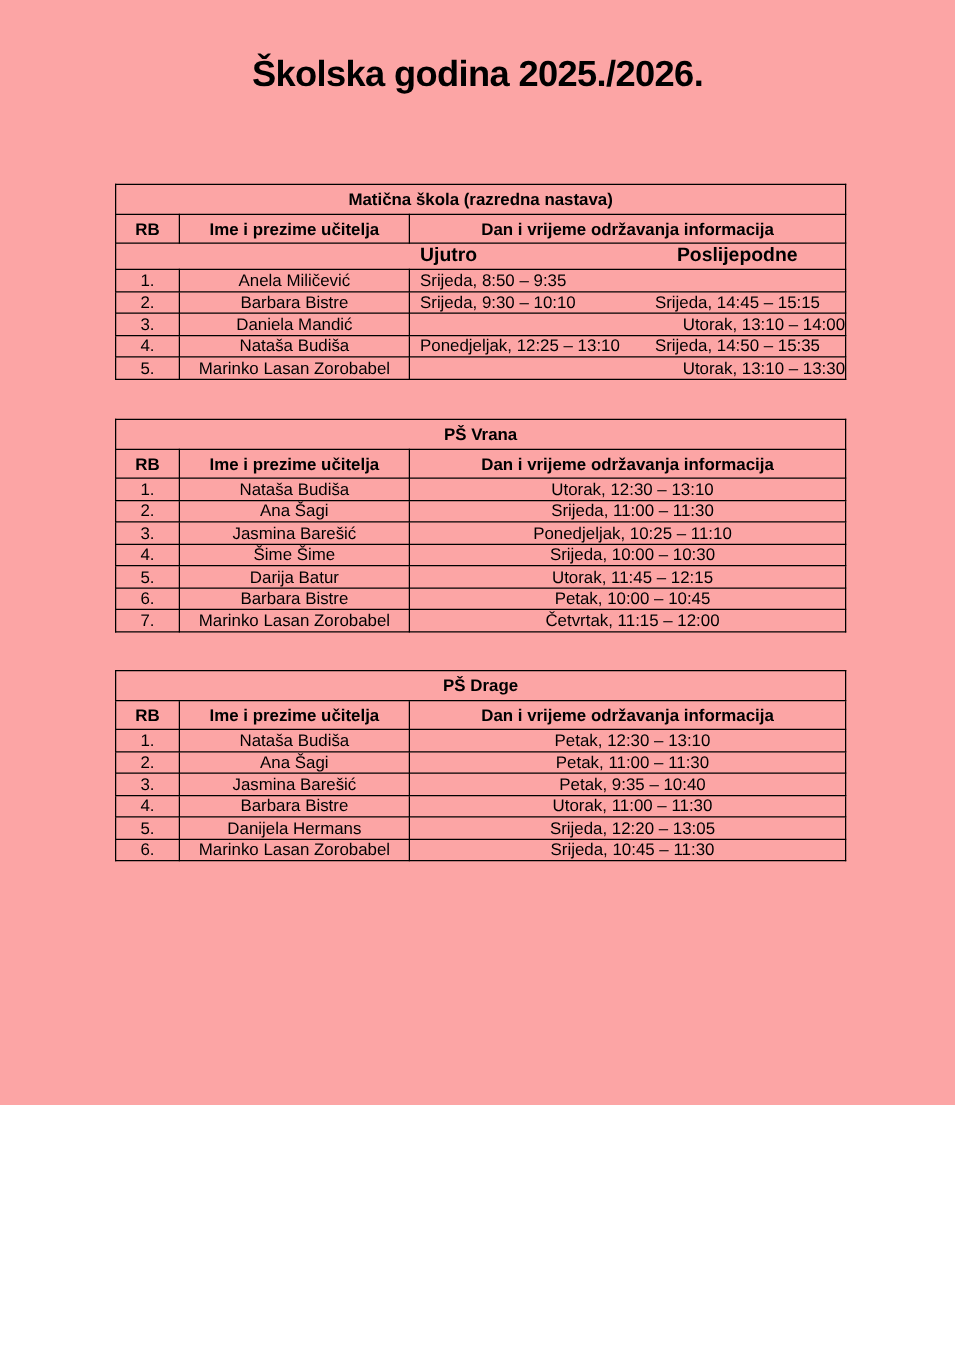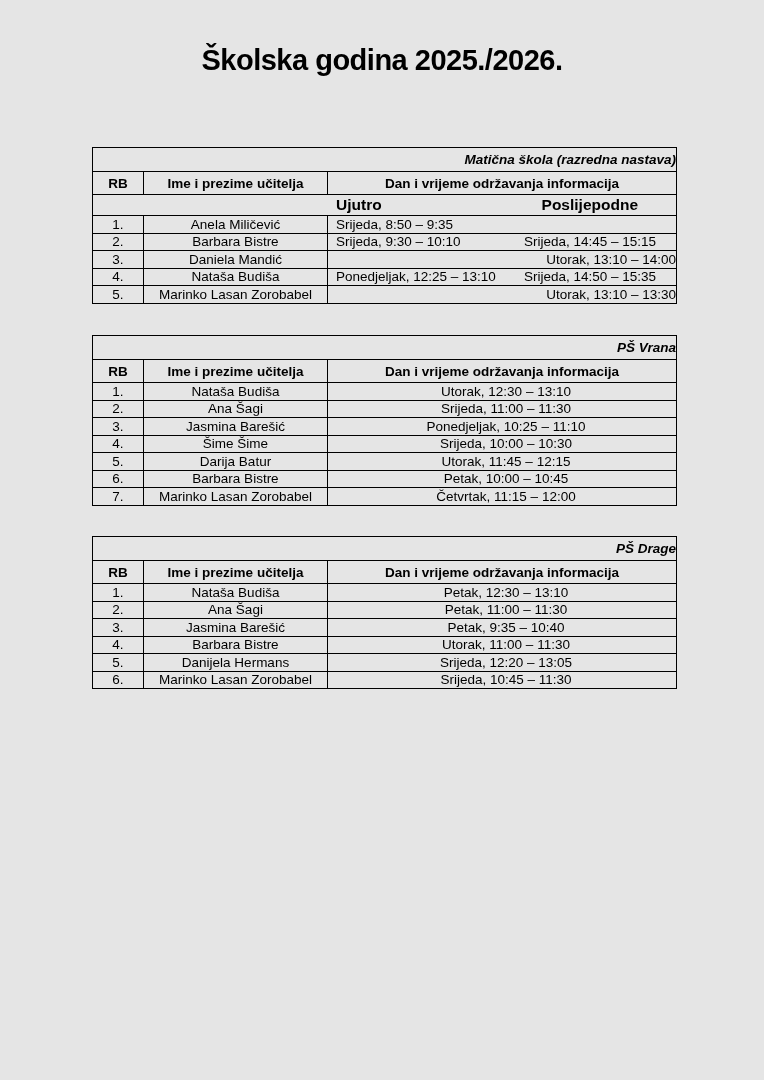--- a/index.html
+++ b/index.html
@@ -1,21 +1,21 @@
 <!DOCTYPE html>
 <html><head>
 <meta charset="utf-8">
 <style>
   * { margin: 0; padding: 0; box-sizing: border-box; }
   html, body { background: #ffffff; }
   .page {
     position: relative;
     width: 764px;
-    height: 1080px;
-    background: #e5e5e5;
+    height: 884px;
+    background: #fca5a5;
     font-family: "Liberation Sans", sans-serif;
     color: #000000;
     overflow: hidden;
   }
   .doc-title {
     position: absolute;
     top: 44px;
     left: 0;
     width: 100%;
     text-align: center;
@@ -36,23 +36,22 @@
   table.sched td {
     border: 1px solid #000000;
     vertical-align: middle;
     font-size: 13.5px;
     overflow: hidden;
     white-space: nowrap;
   }
   td.t-title {
     font-weight: bold;
     font-size: 16px;
-    text-align: right;
+    text-align: center;
     height: 24px;
-    font-style: italic;
   }
   td.t-head {
     font-weight: bold;
     font-size: 15.5px;
     text-align: center;
     height: 23px;
   }
   td.sub-head { height: 21px; }
   .sub-wrap {
     display: flex;

